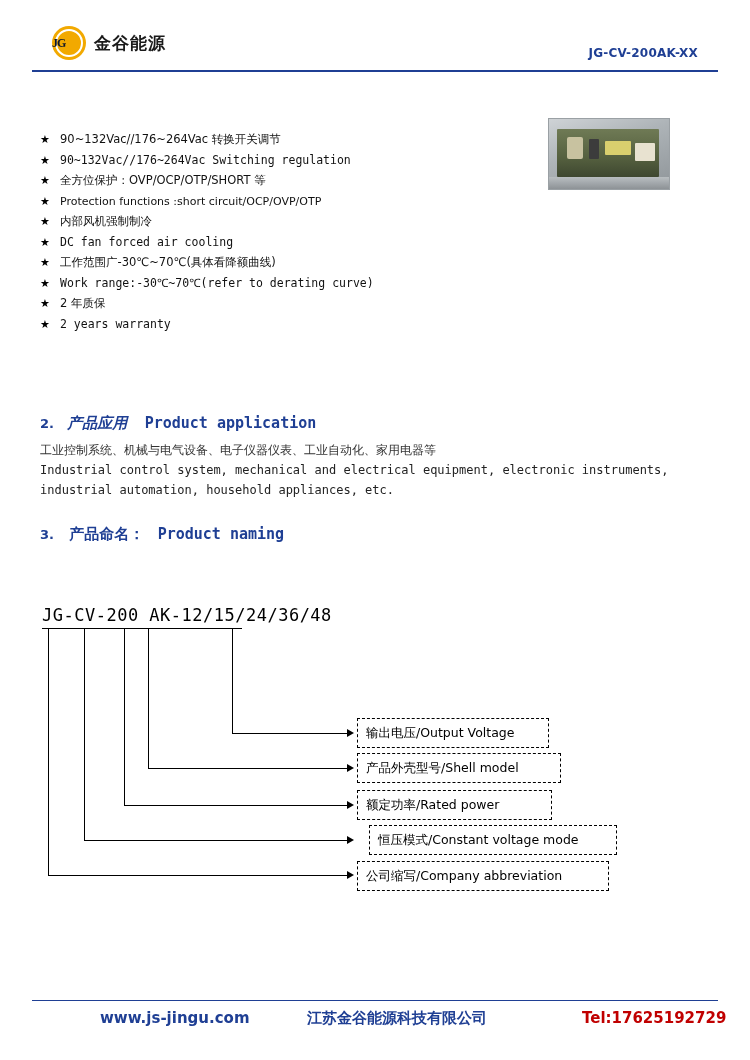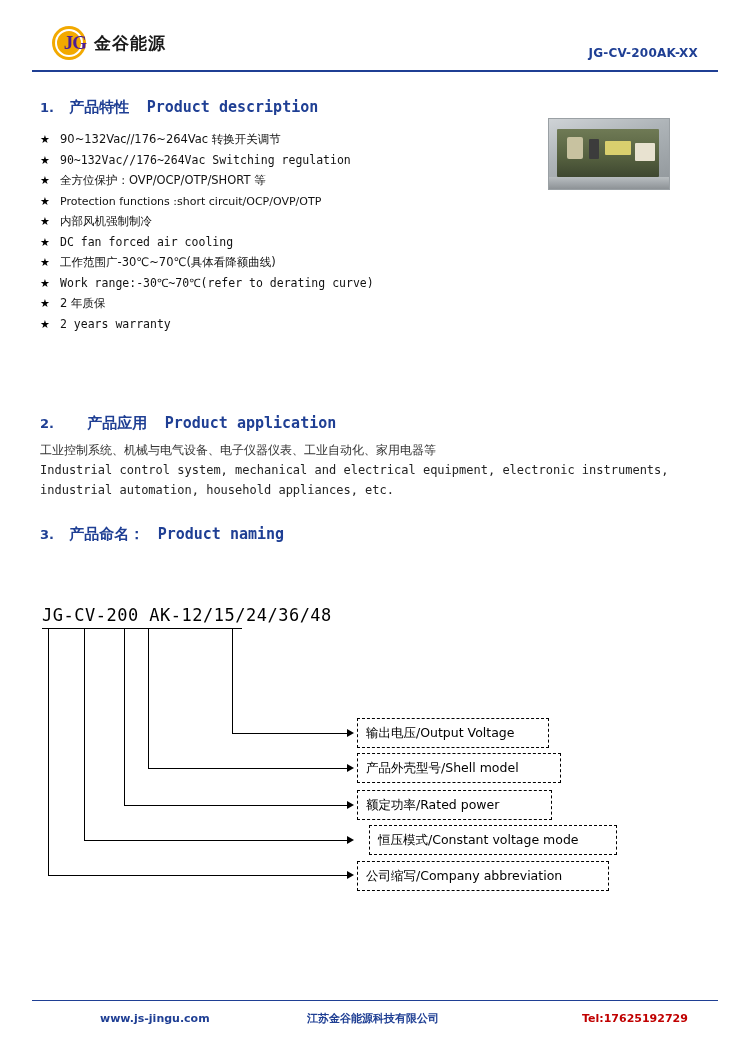--- a/index.html
+++ b/index.html
@@ -55,25 +55,25 @@
     border: 2px solid #ffffff;
     box-sizing: border-box;
   }
   .logo-mark .jg {
     position: absolute;
     left: 0;
     top: 0;
     width: 34px;
     height: 34px;
     line-height: 34px;
-    text-align: right;
-    color: #4c1d95;
+    text-align: left;
+    color: #0f172a;
     font-family: "Liberation Serif", serif;
     font-weight: bold;
-    font-size: 19px;
+    font-size: 12px;
     letter-spacing: -1px;
   }
   .logo-text {
     margin-left: 8px;
     font-family: "DejaVu Sans", sans-serif;
     font-size: 17px;
     font-weight: bold;
     color: #1a1a1a;
     letter-spacing: 1px;
   }
@@ -313,21 +313,21 @@
     position: absolute;
     left: 32px;
     top: 1003px;
     width: 686px;
     height: 30px;
     display: flex;
     align-items: center;
   }
   .footer-item {
     font-family: "DejaVu Sans", sans-serif;
-    font-size: 11px;
+    font-size: 15px;
     font-weight: bold;
     white-space: nowrap;
   }
   .f-left { position: absolute; left: 68px; color: #1F3F94; }
   .f-mid  { position: absolute; left: 275px; color: #1F3F94; }
   .f-right{ position: absolute; left: 550px; color: #C00000; }
 </style>
 </head>
 <body>
 
@@ -338,25 +338,20 @@
       <span class="logo-mark">
         <span class="ring"></span>
         <span class="jg">JG</span>
       </span>
       <span class="logo-text">金谷能源</span>
     </div>
     <div class="model-code">JG-CV-200AK-XX</div>
     <div class="header-rule"></div>
   </div>
 
-  <div class="sec-head" style="left:40px; top:98px;">
-    <span class="num">1.</span>
-    <span class="cn" style="margin-left:6px;">产品特性</span>
-    <span class="en" style="margin-left:8px;">Product description</span>
-  </div>
 
   <div class="features">
     <div class="feat-row">
       <span class="feat-star">★</span>
       <span class="feat-text cjk">90~132Vac//176~264Vac 转换开关调节</span>
     </div>
     <div class="feat-row">
       <span class="feat-star">★</span>
       <span class="feat-text">90~132Vac//176~264Vac Switching regulation</span>
     </div>
@@ -398,21 +393,21 @@
     <div class="inner"></div>
     <div class="comp1"></div>
     <div class="comp2"></div>
     <div class="comp3"></div>
     <div class="comp4"></div>
     <div class="shelf"></div>
   </div>
 
   <div class="sec-head" style="left:40px; top:414px;">
     <span class="num">2.</span>
-    <span class="cn" style="margin-left:24px;">产品应用</span>
+    <span class="cn" style="margin-left:4px;font-style:italic;">产品应用</span>
     <span class="en" style="margin-left:8px;">Product application</span>
   </div>
 
   <div class="app-text">
     <div class="app-line-cn">工业控制系统、机械与电气设备、电子仪器仪表、工业自动化、家用电器等</div>
     <div class="app-line-en">Industrial control system, mechanical and electrical equipment, electronic instruments,</div>
     <div class="app-line-en">industrial automation, household appliances, etc.</div>
   </div>
 
   <div class="sec-head" style="left:40px; top:525px;">

